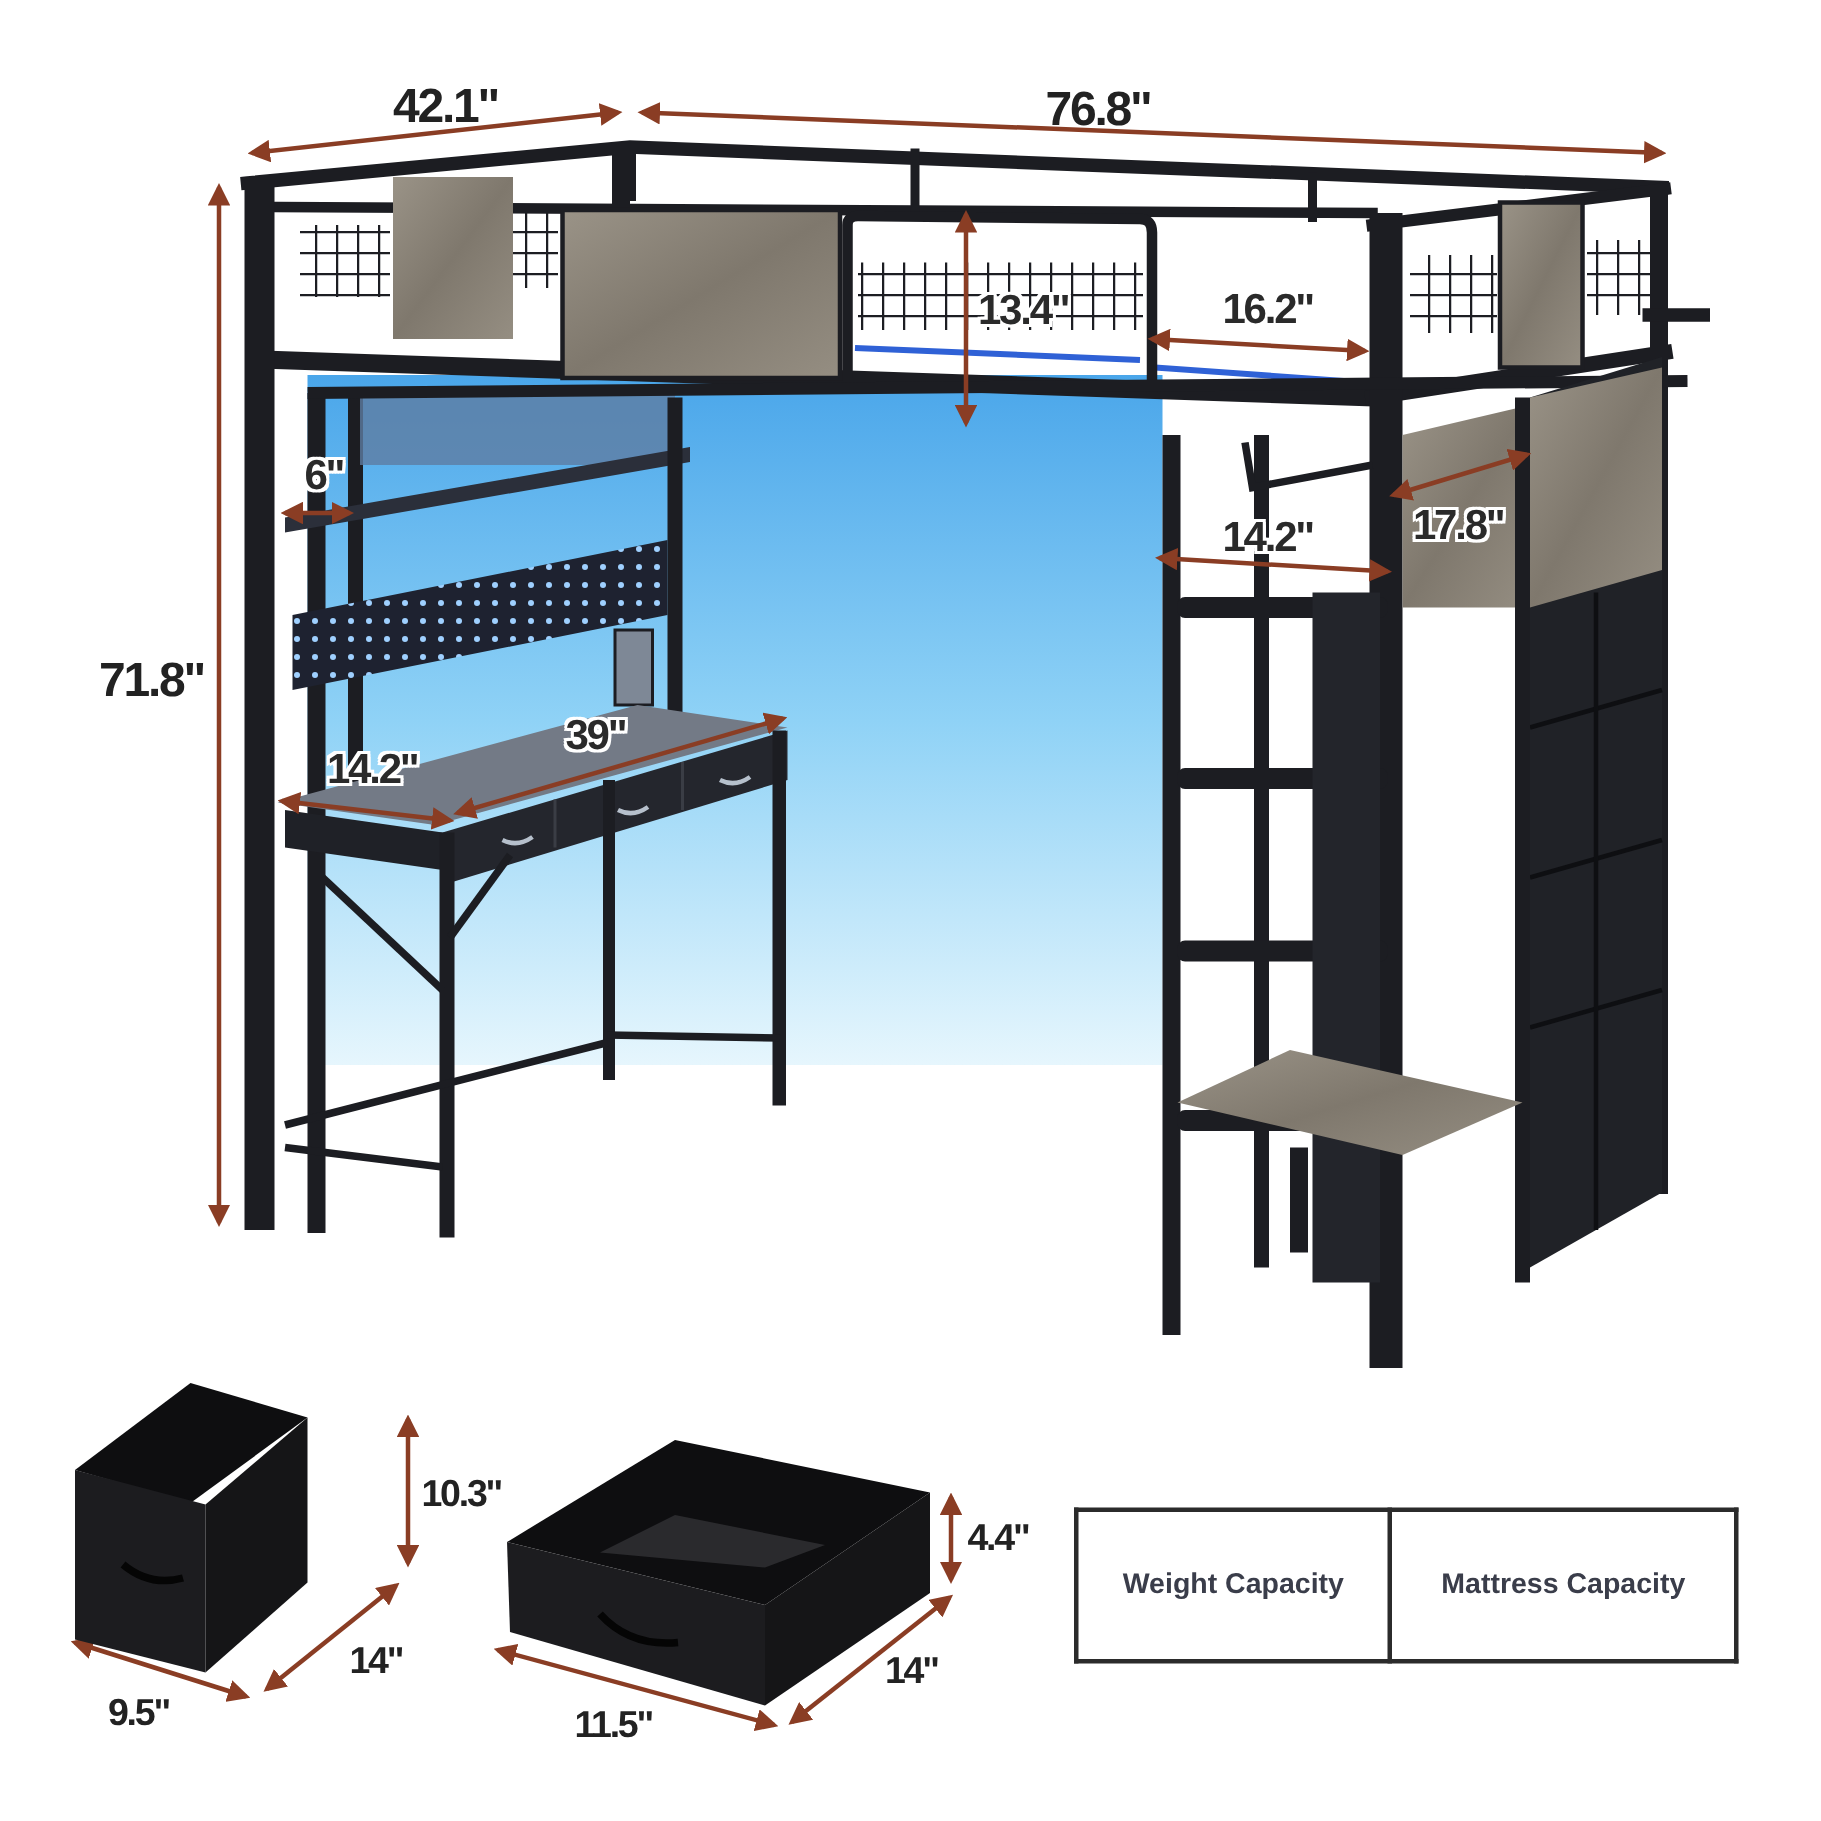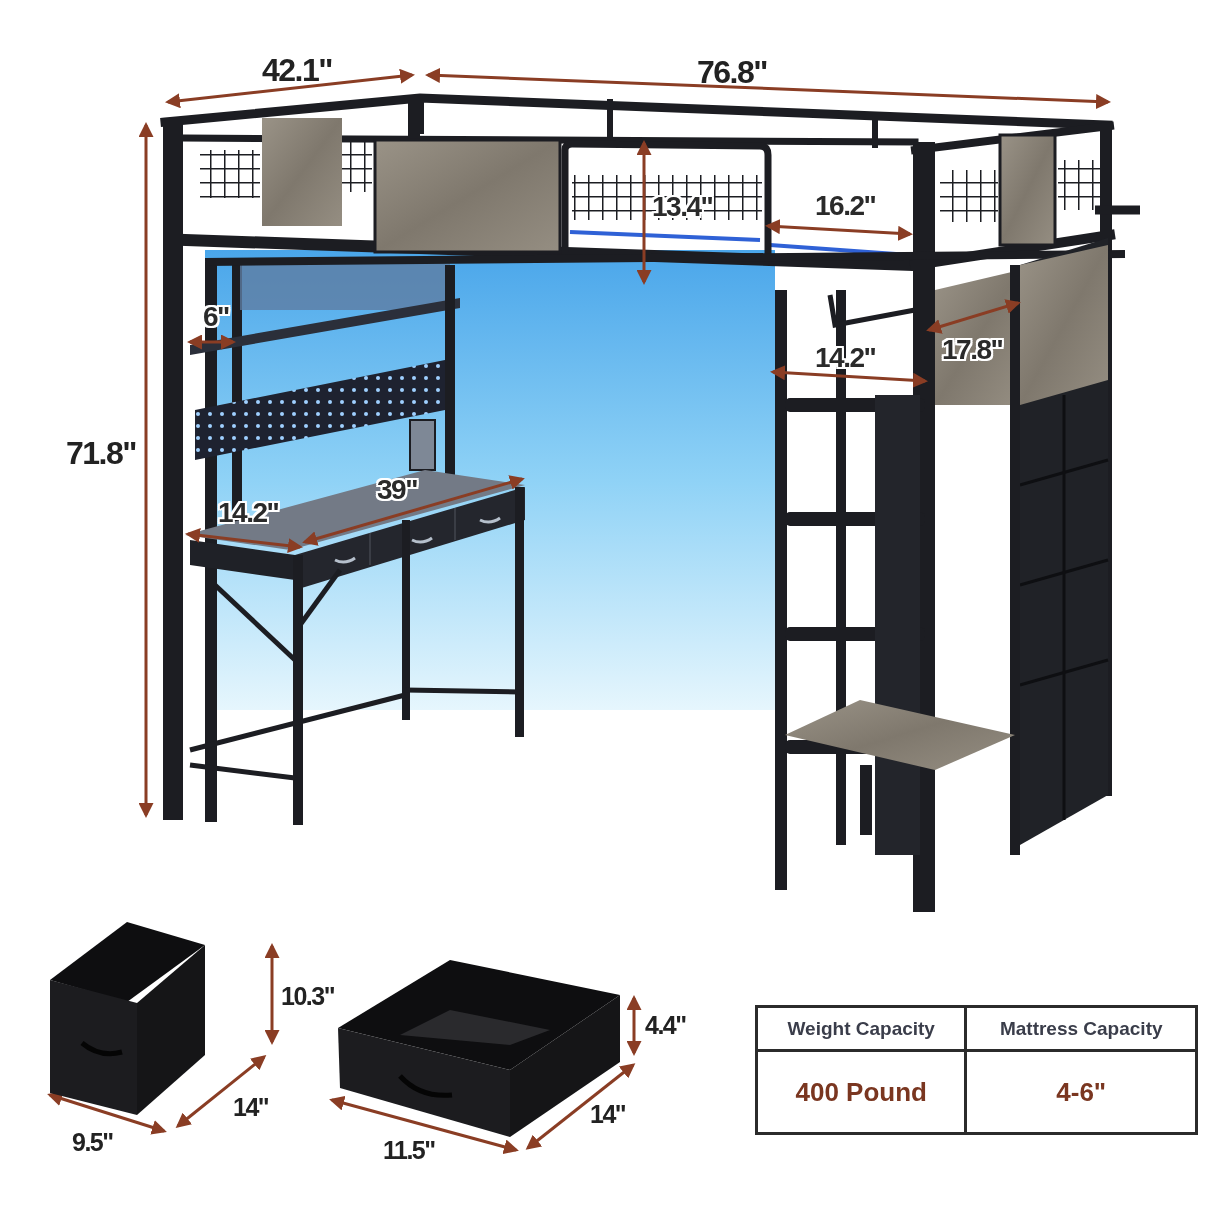--- a/index.html
+++ b/index.html
@@ -8,21 +8,21 @@
   .stage { position: absolute; left: 0; top: 0; width: 1214px; height: 1214px; }
   svg.art { position: absolute; left: 0; top: 0; width: 1214px; height: 1214px; }
   .dim { position: absolute; font-family: "Liberation Sans", "DejaVu Sans", sans-serif;
          font-weight: 700; color: #222222; letter-spacing: -1.5px; line-height: 1; white-space: nowrap; }
   .dim.outlined { color: #2a2a2a;
     text-shadow: -2px -2px 0 #fff, 2px -2px 0 #fff, -2px 2px 0 #fff, 2px 2px 0 #fff,
                  0 -2px 0 #fff, 0 2px 0 #fff, -2px 0 0 #fff, 2px 0 0 #fff; }
   .d-lg { font-size: 32px; }
   .d-md { font-size: 28px; }
   .d-sm { font-size: 25px; }
-  .spec-table { position: absolute; left: 755px; top: 1005px; width: 443px; height: 104px;
+  .spec-table { position: absolute; left: 716px; top: 1005px; width: 443px; height: 104px;
     border: 3px solid #2b2b2b; border-collapse: collapse; box-sizing: border-box; }
   .spec-table td, .spec-table th { border: 3px solid #2b2b2b; text-align: center; padding: 0; }
   .spec-table th { height: 41px; font-size: 19px; font-weight: 700; color: #3a3d4a; }
   .spec-table td { height: 80px; font-size: 26px; font-weight: 700; color: #7a3620; }
 </style>
 </head>
 <body>
 
 <div class="stage">
 
@@ -209,19 +209,15 @@
   <div class="dim d-sm" style="left:645px; top:1013px;">4.4"</div>
   <div class="dim d-sm" style="left:383px; top:1138px;">11.5"</div>
   <div class="dim d-sm" style="left:590px; top:1102px;">14"</div>
 
   <table class="spec-table">
     <tbody>
         <tr>
       <th>Weight Capacity</th>
       <th>Mattress Capacity</th>
     </tr>
-    <tr>
-      <td>400 Pound</td>
-      <td>4-6"</td>
-    </tr>
   </tbody>
     </table>
 </div>
 
 </body></html>

